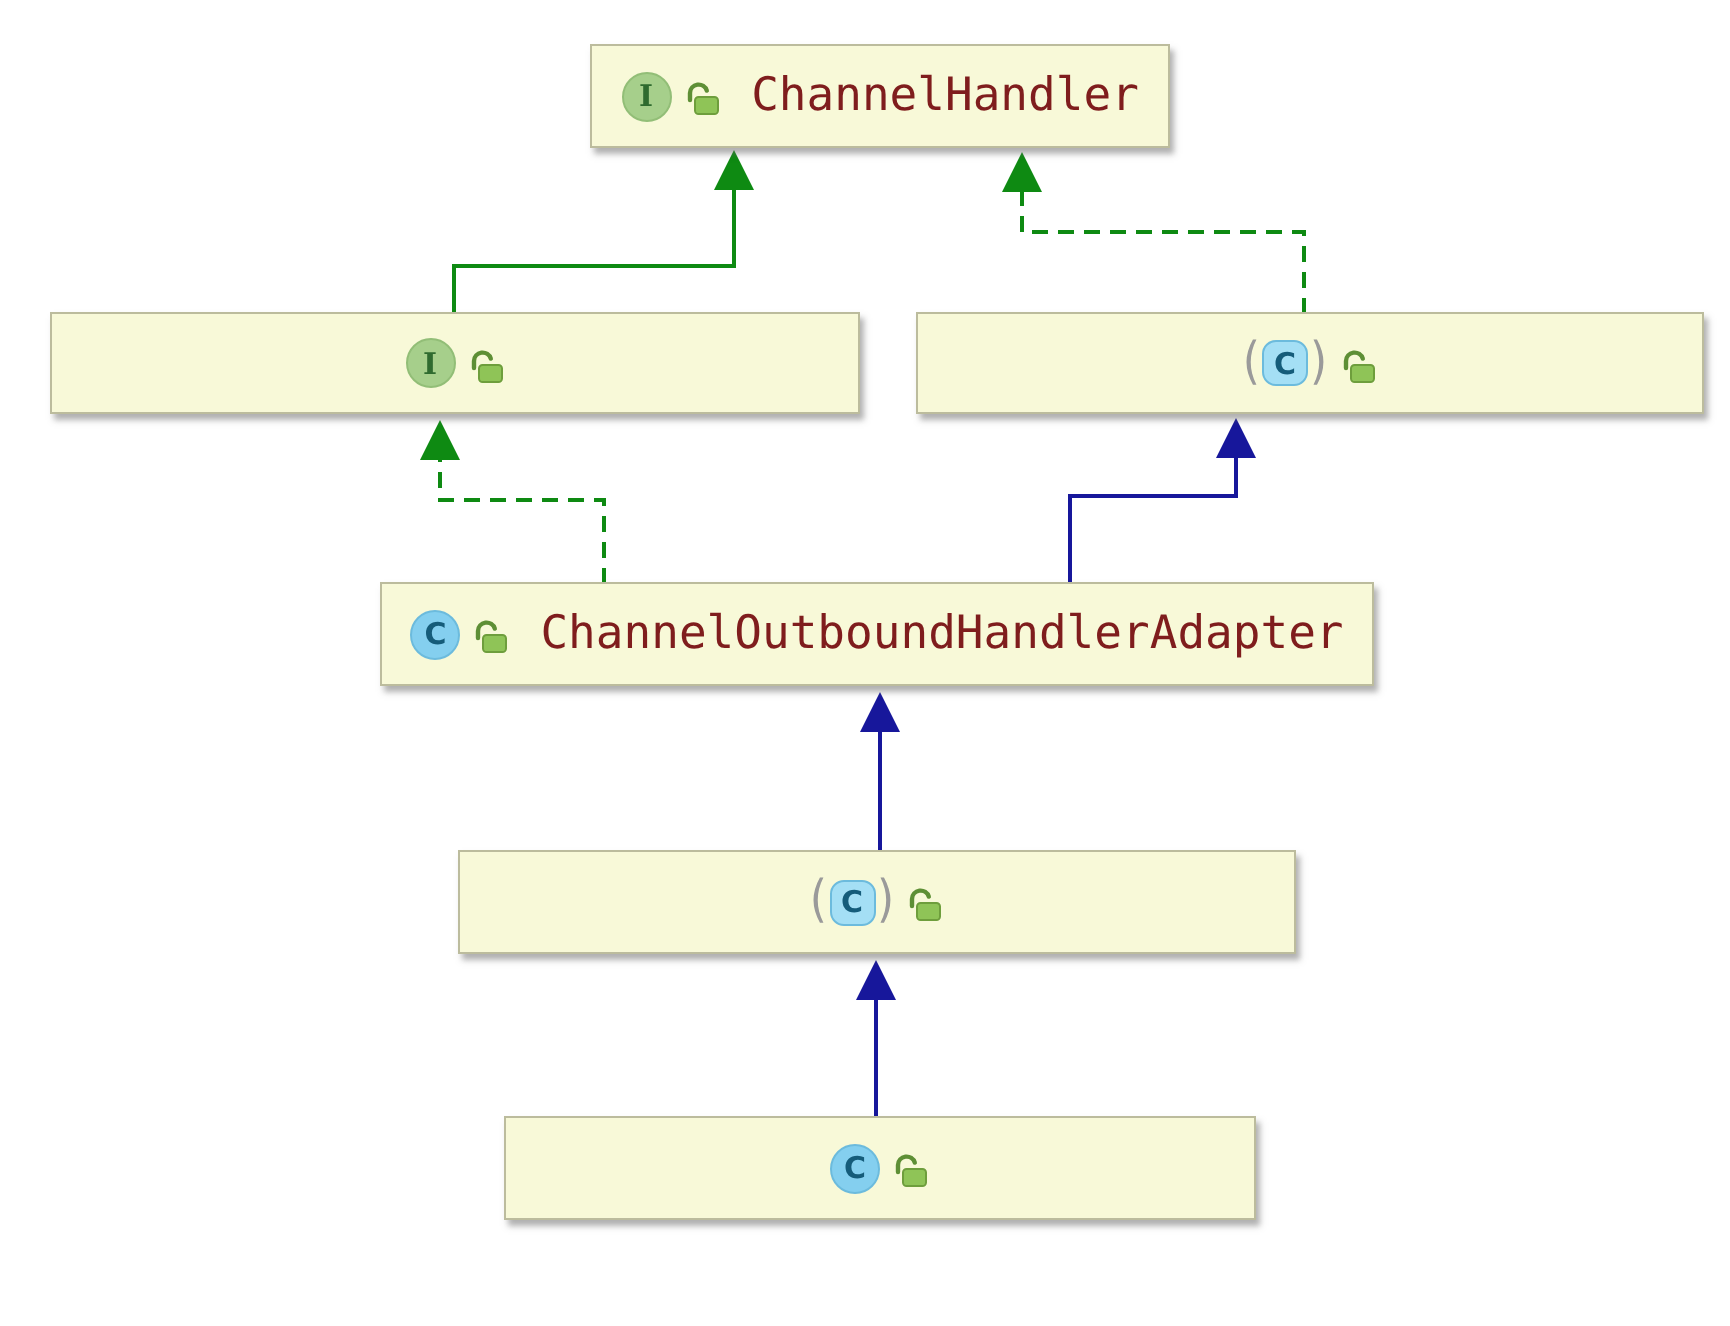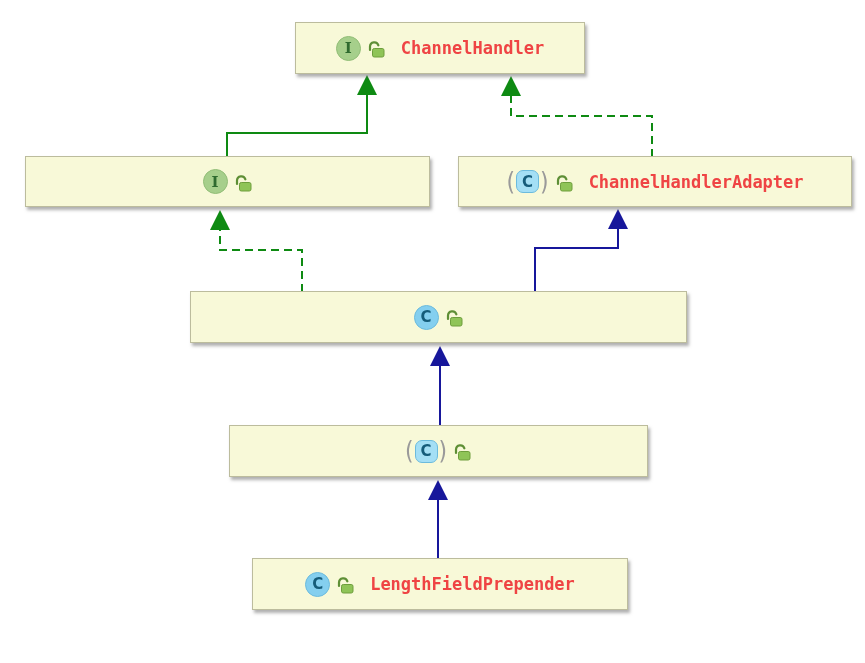--- a/index.html
+++ b/index.html
@@ -9,21 +9,21 @@
   }
   #edges { position:absolute; left:0; top:0; width:865px; height:663px; }
   .node {
     position:absolute; box-sizing:border-box;
     background:#F8F9D8; border:1px solid #BCBC9D;
     box-shadow:2px 3px 3px rgba(100,100,100,.5);
     display:flex; align-items:center; justify-content:center;
     cursor:default;
   }
   .node .label {
-    font-size:17px; font-weight:bold; color:#ef4444;
+    font-size:23px; font-weight:normal; color:#7f1d1d;
     margin-left:15px; white-space:nowrap;
   }
   .type-icon {
     display:inline-flex; align-items:center; justify-content:center;
     width:23px; height:23px; border-radius:50%;
     font-size:15px; font-weight:bold; flex:0 0 auto;
   }
   .type-icon.iface {
     background:#A6CF8B; border:1px solid #92BE77; color:#2F6B2F;
     font-family:"DejaVu Serif","Liberation Serif",serif;
@@ -99,45 +99,44 @@
   <div class="node" style="left:458px; top:156px; width:394px; height:51px;">
     <span class="abstract-wrap">
       <span class="paren">(</span>
       <span class="type-icon cls abstract">C</span>
       <span class="paren">)</span>
     </span>
     <svg class="lock" width="20" height="20" viewBox="0 0 20 20">
       <path d="M4 12 V8.5 a4.3 4.3 0 0 1 8.4 -1.2" fill="none" stroke="#5E8F35" stroke-width="2.2" stroke-linecap="round"></path>
       <rect x="6.5" y="10.5" width="11.5" height="8.5" rx="1.8" fill="#8FC457" stroke="#6E9E3C"></rect>
     </svg>
-    <span class="label">ChannelHandlerAdapter</span>
   </div>
 
   <div class="node" style="left:190px; top:291px; width:497px; height:52px;">
     <span class="type-icon cls">C</span>
     <svg class="lock" width="20" height="20" viewBox="0 0 20 20">
       <path d="M4 12 V8.5 a4.3 4.3 0 0 1 8.4 -1.2" fill="none" stroke="#5E8F35" stroke-width="2.2" stroke-linecap="round"></path>
       <rect x="6.5" y="10.5" width="11.5" height="8.5" rx="1.8" fill="#8FC457" stroke="#6E9E3C"></rect>
     </svg>
+    <span class="label">ChannelOutboundHandlerAdapter</span>
   </div>
 
   <div class="node" style="left:229px; top:425px; width:419px; height:52px;">
     <span class="abstract-wrap">
       <span class="paren">(</span>
       <span class="type-icon cls abstract">C</span>
       <span class="paren">)</span>
     </span>
     <svg class="lock" width="20" height="20" viewBox="0 0 20 20">
       <path d="M4 12 V8.5 a4.3 4.3 0 0 1 8.4 -1.2" fill="none" stroke="#5E8F35" stroke-width="2.2" stroke-linecap="round"></path>
       <rect x="6.5" y="10.5" width="11.5" height="8.5" rx="1.8" fill="#8FC457" stroke="#6E9E3C"></rect>
     </svg>
   </div>
 
   <div class="node" style="left:252px; top:558px; width:376px; height:52px;">
     <span class="type-icon cls">C</span>
     <svg class="lock" width="20" height="20" viewBox="0 0 20 20">
       <path d="M4 12 V8.5 a4.3 4.3 0 0 1 8.4 -1.2" fill="none" stroke="#5E8F35" stroke-width="2.2" stroke-linecap="round"></path>
       <rect x="6.5" y="10.5" width="11.5" height="8.5" rx="1.8" fill="#8FC457" stroke="#6E9E3C"></rect>
     </svg>
-    <span class="label">LengthFieldPrepender</span>
   </div>
 
 </div>
 
 </body></html>

